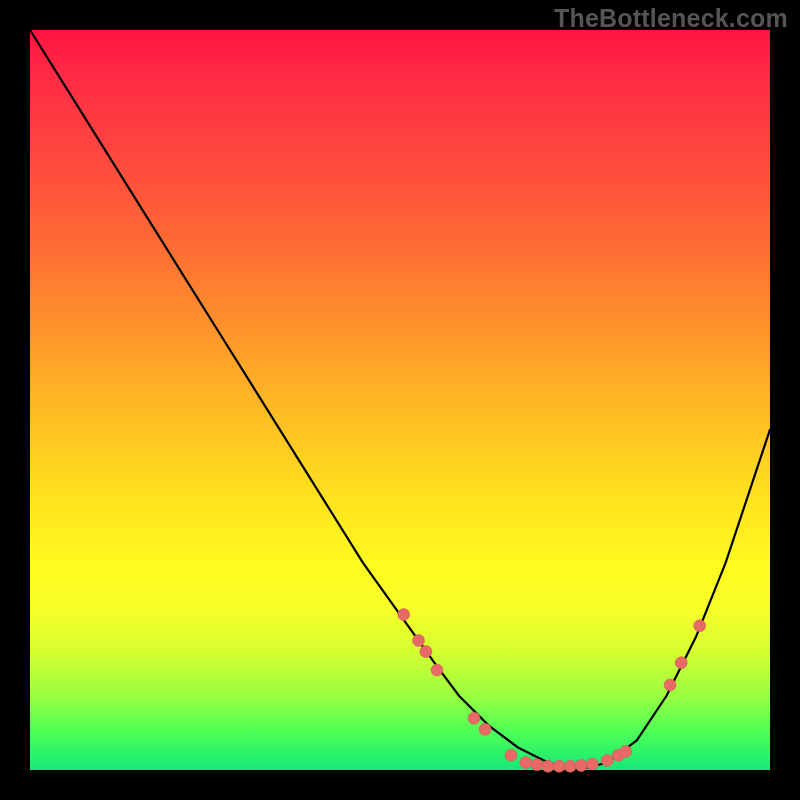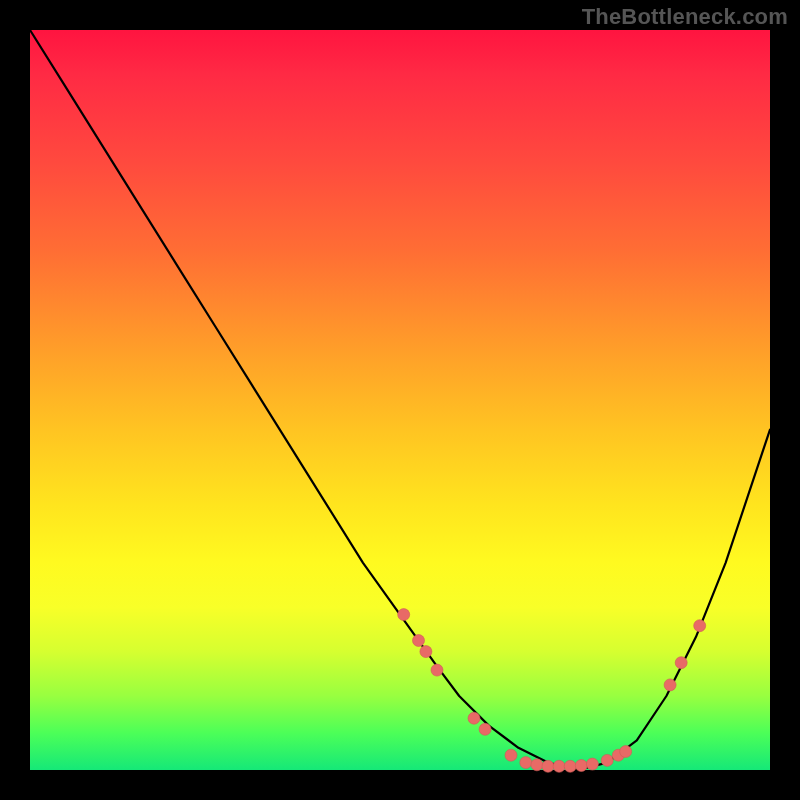--- a/index.html
+++ b/index.html
@@ -15,21 +15,21 @@
     position: relative;
     width: 800px;
     height: 800px;
     background: #000;
   }
   .watermark {
     position: absolute;
     top: 4px;
     right: 12px;
     color: #555;
-    font-size: 22px;
+    font-size: 25px;
     font-weight: 600;
     letter-spacing: 0.2px;
     z-index: 20;
   }
   .plot {
     position: absolute;
     left: 30px;
     top: 30px;
     width: 740px;
     height: 740px;

